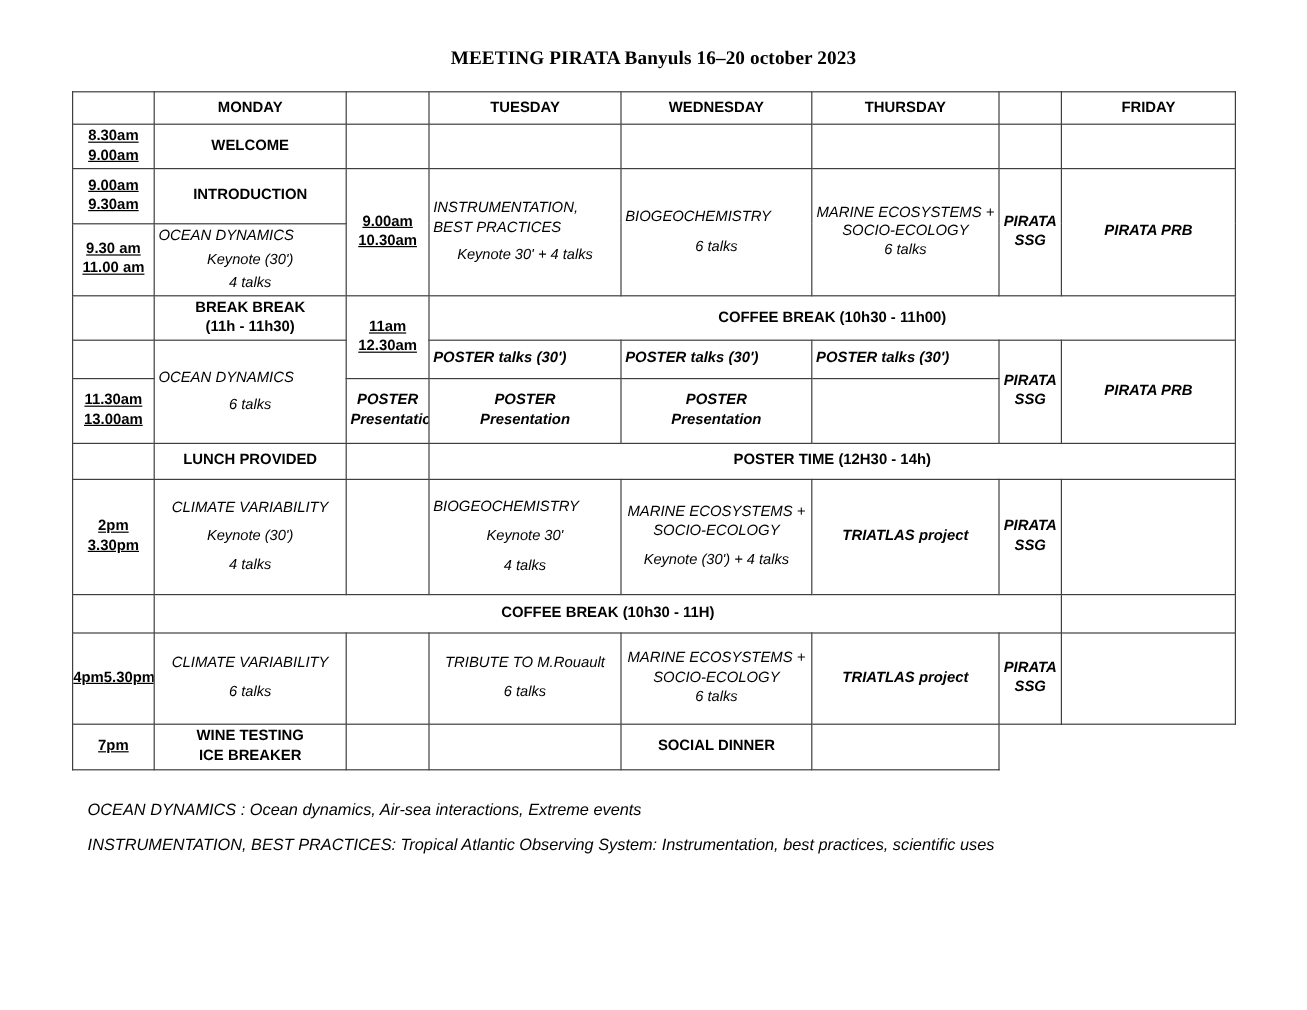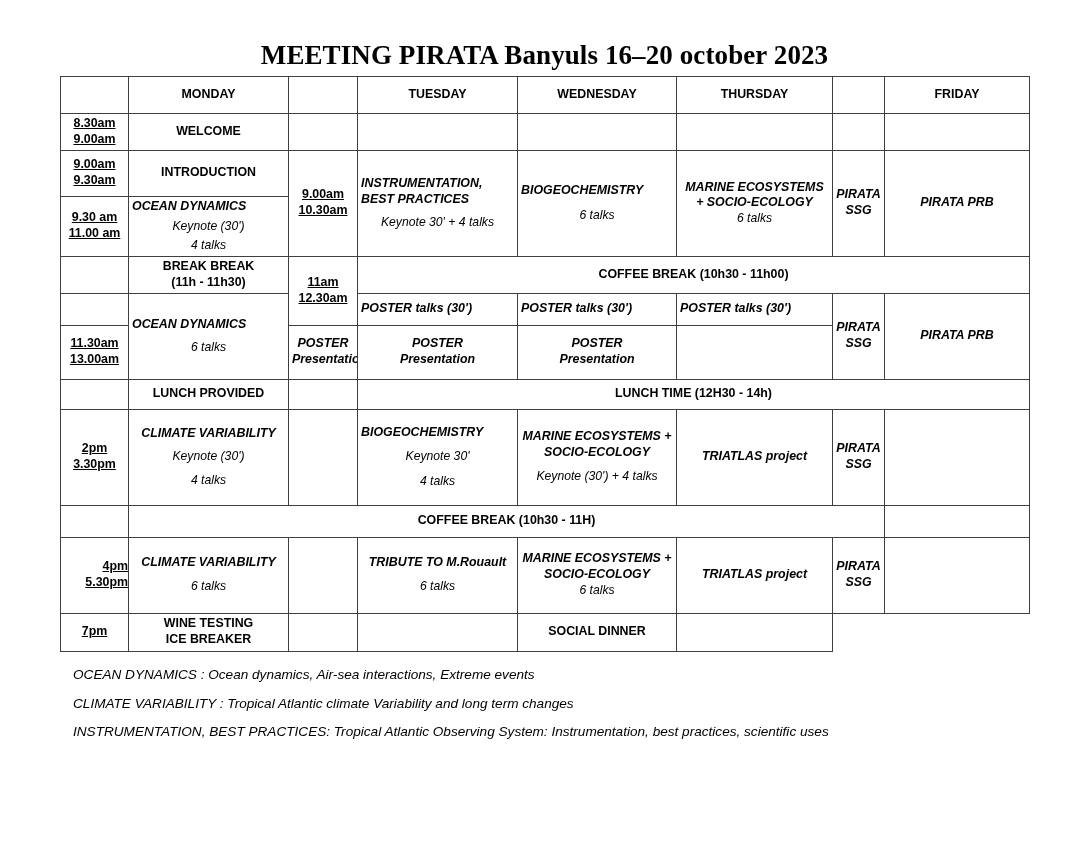--- a/index.html
+++ b/index.html
@@ -22,21 +22,21 @@
     box-sizing: border-box;
   }
   .title {
     position: absolute;
     left: 0;
     top: 40px;
     width: 1089px;
     text-align: center;
     font-family: "Liberation Serif", serif;
     font-weight: bold;
-    font-size: 27px;
+    font-size: 16px;
     letter-spacing: 0.1px;
     white-space: pre;
   }
   table.sched {
     position: absolute;
     left: 60px;
     top: 76px;
     border-collapse: collapse;
     table-layout: fixed;
     width: 969px;
@@ -57,29 +57,28 @@
   col.c-mon    { width: 160px; }
   col.c-time2  { width: 69px; }
   col.c-tue    { width: 160px; }
   col.c-wed    { width: 159px; }
   col.c-thu    { width: 156px; }
   col.c-ssg    { width: 52px; }
   col.c-fri    { width: 145px; }
 
   
   .up       { font-weight: bold; font-style: normal; }
-  .it       { font-style: italic; font-weight: bold; }
+  .it       { font-style: italic; font-weight: normal; }
   .sub      { font-style: italic; font-weight: normal; font-size: 12.2px; }
   .tm       { font-weight: bold; font-size: 12.4px; white-space: pre-line; text-decoration: underline; }
   .dayhdr   { font-weight: bold; font-size: 12.8px; }
   .ln { display: block; }
   .spread {
     height: 100%;
     display: flex;
-    flex-direction: column;
     justify-content: space-between;
     align-items: flex-end;
     padding: 3px 0;
     box-sizing: border-box;
   }
 
   
   .bg-white  { background: #ffffff; }
   .bg-grey   { background: #f0f0f0; }
   .bg-grey2  { background: #efefef; }
@@ -117,21 +116,21 @@
         <col class="c-mon">
         <col class="c-time2">
         <col class="c-tue">
       <col class="c-wed">
         <col class="c-thu">
         <col class="c-ssg">
         <col class="c-fri">
     </colgroup>
     <tbody>
 
-      <tr style="height:37px">
+      <tr style="height:27px">
         <td></td>
         <td class="dayhdr">MONDAY</td>
         <td></td>
         <td class="dayhdr">TUESDAY</td>
         <td class="dayhdr">WEDNESDAY</td>
         <td class="dayhdr">THURSDAY</td>
         <td></td>
         <td class="dayhdr">FRIDAY</td>
       </tr>
 
@@ -215,21 +214,21 @@
         <td class="it bg-grey2" style="white-space:pre-line">POSTER
 Presentation</td>
         <td class="it bg-grey2" style="white-space:pre-line">POSTER
 Presentation</td>
       </tr>
 
       <tr style="height:30px">
         <td class="bg-white"></td>
         <td class="up bg-grey">LUNCH PROVIDED</td>
         <td class="bg-white"></td>
-        <td class="up bg-grey2" colspan="5">LUNCH TIME (12H30 - 14h)</td>
+        <td class="up bg-grey2" colspan="5">POSTER TIME (12H30 - 14h)</td>
       </tr>
 
       <tr style="height:96px">
         <td class="bg-white">
           <span class="tm ln">2pm</span>
           <span class="tm ln">3.30pm</span>
         </td>
         <td class="bg-bluegr">
           <div class="it">CLIMATE VARIABILITY</div>
           <div class="sub" style="margin-top:8px">Keynote (30')</div>
@@ -291,17 +290,16 @@
         <td class="bg-grey2"></td>
         <td style="border:none;background:#ffffff"></td>
         <td style="border:none;background:#ffffff"></td>
       </tr>
 
     </tbody>
   </table>
 
   <div class="notes">
     <div>OCEAN DYNAMICS : Ocean dynamics, Air-sea interactions, Extreme events</div>
-    <div>CLIMATE VARIABILITY : Tropical Atlantic climate Variability and long term changes</div>
     <div>INSTRUMENTATION, BEST PRACTICES: Tropical Atlantic Observing System: Instrumentation, best practices, scientific uses</div>
   </div>
 
 </div>
 
 </body></html>

